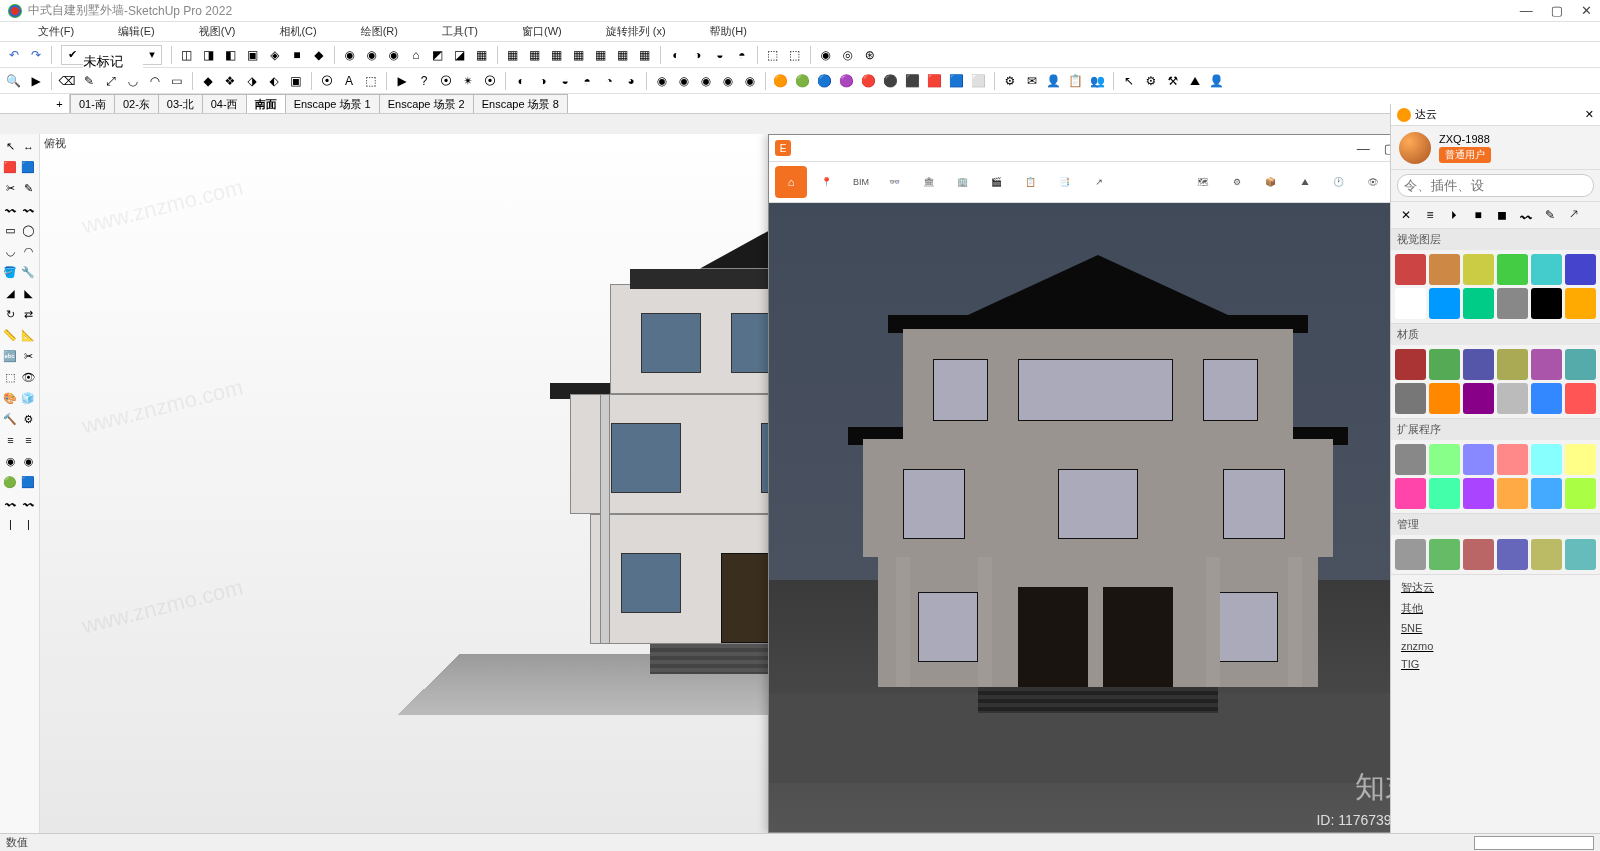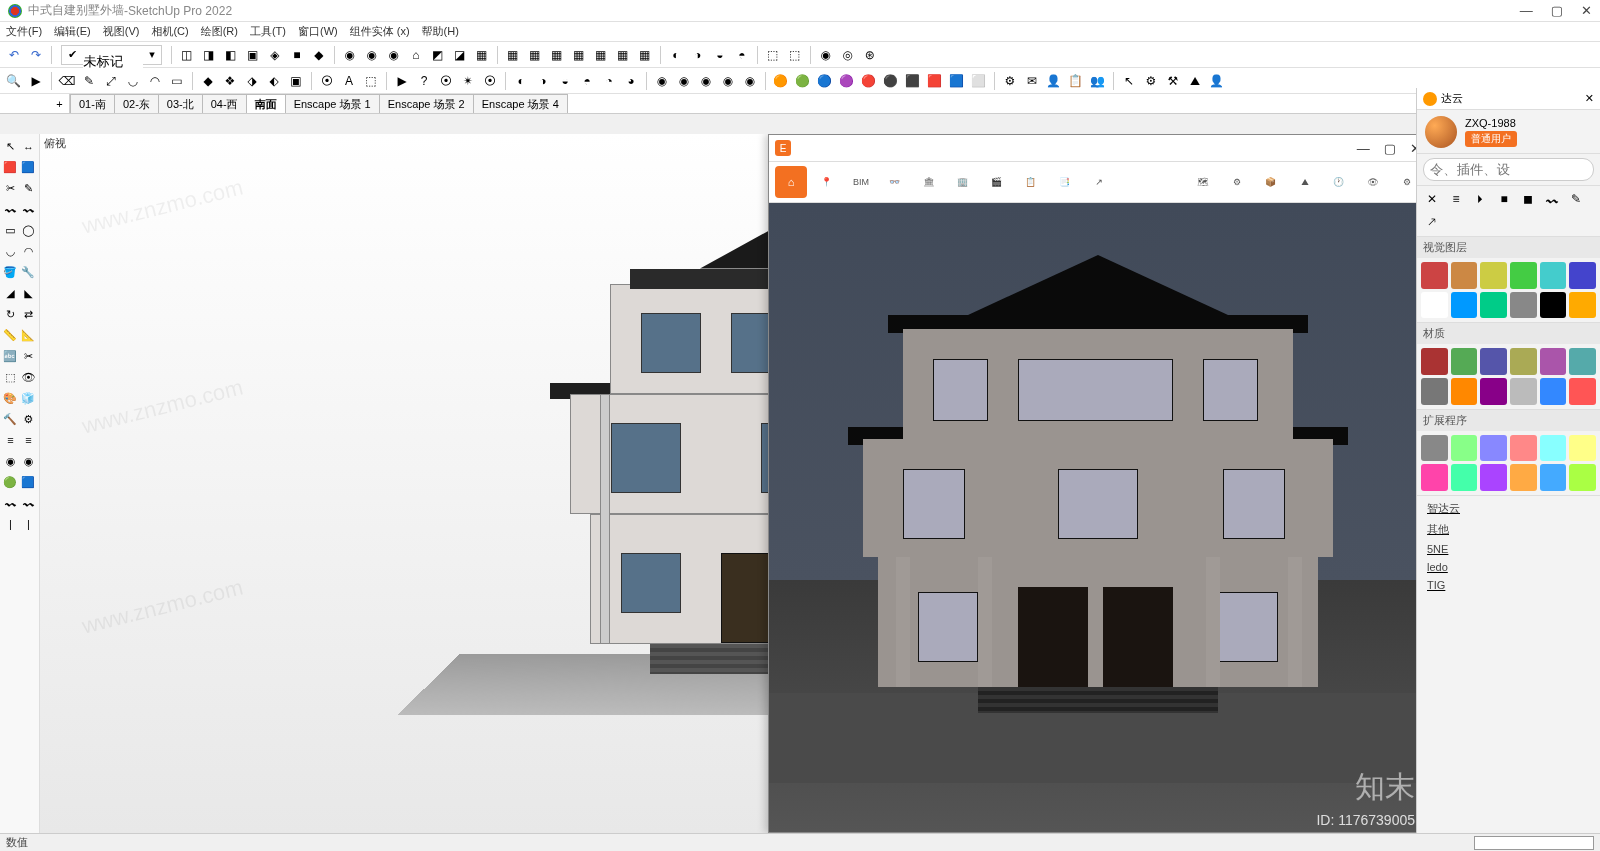--- a/index.html
+++ b/index.html
@@ -4,21 +4,21 @@
 <style>
   * { box-sizing: border-box; margin: 0; padding: 0; }
   body { font-family: "Microsoft YaHei", Arial, sans-serif; font-size: 11px; background: #f0f0f0; width: 1600px; height: 851px; overflow: hidden; position: relative; }
   
   .title-bar { height: 22px; background: #fff; display: flex; align-items: center; padding: 0 8px; color: #888; font-size: 12px; border-bottom: 1px solid #e0e0e0; }
   .title-bar .logo-icon { width: 14px; height: 14px; margin-right: 6px; background: radial-gradient(circle, #d32 40%, #36c 40% 60%, #3a3 60%); border-radius: 50%; }
   .title-bar .win-ctrls { margin-left: auto; display: flex; gap: 18px; align-items: center; color: #444; }
   .title-bar .win-ctrls span { cursor: pointer; font-size: 13px; }
   
   .menu-bar { height: 20px; background: #fff; display: flex; align-items: center; padding: 0 6px; gap: 12px; color: #333; border-bottom: 1px solid #e0e0e0; }
-  .menu-bar span { cursor: pointer; }
+  .menu-bar span { cursor: pointer; margin-left: 32px; }
   
   .tool-row { height: 26px; background: #fff; border-bottom: 1px solid #e0e0e0; display: flex; align-items: center; padding: 0 4px; gap: 2px; }
   .ticon { width: 20px; height: 20px; border-radius: 3px; display: inline-flex; align-items: center; justify-content: center; font-size: 12px; cursor: pointer; }
   .sep { width: 1px; height: 18px; background: #ccc; margin: 0 3px; }
   .tag-select { display: flex; align-items: center; border: 1px solid #ccc; height: 20px; padding: 0 6px; gap: 6px; margin: 0 4px; }
   .tag-select input { border: none; width: 60px; margin-top: 15px; }
   .scene-tabs { height: 20px; background: #fff; border-bottom: 1px solid #ccc; display: flex; align-items: stretch; padding-left: 50px; }
   .scene-tabs .tab { padding: 2px 8px; border: 1px solid #bbb; border-bottom: none; background: #f4f4f4; margin-right: -1px; cursor: pointer; display: flex; align-items: center; }
   .scene-tabs .tab.active { background: #fff; font-weight: bold; }
   .scene-tabs .plus { width: 20px; display: flex; align-items: center; justify-content: center; border-right: 1px solid #ccc; cursor: pointer; }
@@ -65,21 +65,21 @@
   .hf2 { bottom: 226px; left: 15px; width: 470px; height: 118px; }
   .hf3 { bottom: 344px; left: 55px; width: 390px; height: 110px; }
   .hf-eave { position: absolute; height: 18px; background: #0a0a0a; }
   .he1 { bottom: 338px; left: 0; width: 500px; }
   .he2 { bottom: 450px; left: 40px; width: 420px; }
   .hf-roof { position: absolute; bottom: 468px; left: 120px; width: 260px; height: 60px; background: #0a0a0a; clip-path: polygon(50% 0, 100% 100%, 0 100%); }
   .hf-win { position: absolute; background: #aab; border: 1px solid #111; }
   .hf-door { position: absolute; background: #1a1410; }
   .hf-col { position: absolute; width: 14px; background: #a09a96; bottom: 96px; height: 244px; }
   
-  .right-panel { position: absolute; top: 88px; right: 0; width: 184px; bottom: 18px; background: #f3f3f3; border-left: 1px solid #ccc; display: flex; flex-direction: column; overflow: hidden; }
+  .right-panel { position: absolute; top: 104px; right: 0; width: 210px; bottom: 18px; background: #f3f3f3; border-left: 1px solid #ccc; display: flex; flex-direction: column; overflow: hidden; }
   .rp-title { height: 22px; background: #fff; border-bottom: 1px solid #ddd; display: flex; align-items: center; padding: 0 6px; }
   .rp-title .cloud-icon { width: 14px; height: 14px; background: #f90; border-radius: 50%; margin-right: 4px; }
   .rp-title .wctrl { margin-left: auto; cursor: pointer; }
   .rp-user { height: 44px; display: flex; align-items: center; padding: 4px 8px; gap: 8px; border-bottom: 1px solid #ddd; }
   .rp-user .avatar { width: 32px; height: 32px; border-radius: 50%; background: radial-gradient(circle at 30% 30%, #fa5, #a52); }
   .rp-user .uinfo { display: flex; flex-direction: column; gap: 2px; }
   .rp-user .badge { background: #f37021; color: #fff; padding: 1px 6px; border-radius: 3px; font-size: 10px; width: fit-content; }
   .rp-search { padding: 4px 6px; border-bottom: 1px solid #ddd; }
   .rp-search input { width: 100%; border: 1px solid #ccc; padding: 3px 6px; border-radius: 11px; }
   .rp-icons { padding: 4px 6px; display: flex; gap: 6px; flex-wrap: wrap; border-bottom: 1px solid #ddd; }
@@ -114,21 +114,21 @@
 </div>
 
 <div class="menu-bar" id="menu-bar">
     <span>文件(F)</span>
     <span>编辑(E)</span>
     <span>视图(V)</span>
     <span>相机(C)</span>
     <span>绘图(R)</span>
     <span>工具(T)</span>
     <span>窗口(W)</span>
-    <span>组件实体 (x)</span>
+    <span>旋转排列 (x)</span>
     <span>帮助(H)</span>
   </div>
 
 <div class="tool-row" id="tool-row-1">
   <span class="ticon" style="color:#36c">↶</span>
   <span class="ticon" style="color:#36c">↷</span>
   <span class="sep"></span>
   <div class="tag-select">
     <span>✔</span>
     <input value="未标记" style="">
@@ -237,21 +237,21 @@
 
 <div class="scene-tabs" id="scene-tabs">
   <div class="plus">+</div>
 <div class="tab">01-南</div>
     <div class="tab">02-东</div>
     <div class="tab">03-北</div>
     <div class="tab">04-西</div>
     <div class="tab active">南面</div>
     <div class="tab">Enscape 场景 1</div>
     <div class="tab">Enscape 场景 2</div>
-    <div class="tab">Enscape 场景 4</div>
+    <div class="tab">Enscape 场景 8</div>
   </div>
 
 <div class="workspace">
   <div class="left-toolbox" id="left-toolbox">
       <span class="ti">↖</span>
       <span class="ti">↔</span>
       <span class="ti">🟥</span>
       <span class="ti">🟦</span>
       <span class="ti">✂</span>
       <span class="ti">✎</span>
@@ -453,26 +453,37 @@
           <div class="sw" style="background: rgb(136, 255, 255);"></div>
           <div class="sw" style="background: rgb(255, 255, 136);"></div>
           <div class="sw" style="background: rgb(255, 68, 170);"></div>
           <div class="sw" style="background: rgb(68, 255, 170);"></div>
           <div class="sw" style="background: rgb(170, 68, 255);"></div>
           <div class="sw" style="background: rgb(255, 170, 68);"></div>
           <div class="sw" style="background: rgb(68, 170, 255);"></div>
           <div class="sw" style="background: rgb(170, 255, 68);"></div>
         </div>
       </div>
+      <div class="rp-section">
+        <div class="rp-sec-head">管理</div>
+        <div class="rp-sec-body">
+          <div class="sw" style="background: rgb(153, 153, 153);"></div>
+          <div class="sw" style="background: rgb(102, 187, 102);"></div>
+          <div class="sw" style="background: rgb(187, 102, 102);"></div>
+          <div class="sw" style="background: rgb(102, 102, 187);"></div>
+          <div class="sw" style="background: rgb(187, 187, 102);"></div>
+          <div class="sw" style="background: rgb(102, 187, 187);"></div>
+        </div>
+      </div>
     </div>
   <div class="rp-list" id="rp-list">
       <div class="li">智达云</div>
       <div class="li">其他</div>
       <div class="li">5NE</div>
-      <div class="li">ledo</div>
+      <div class="li">znzmo</div>
       <div class="li">TIG</div>
     </div>
 </div>
 
 <div class="status-bar">
   <span>数值</span>
   <span class="vcb" style="min-width:120px;height:14px"></span>
 </div>
 
 </body></html>

